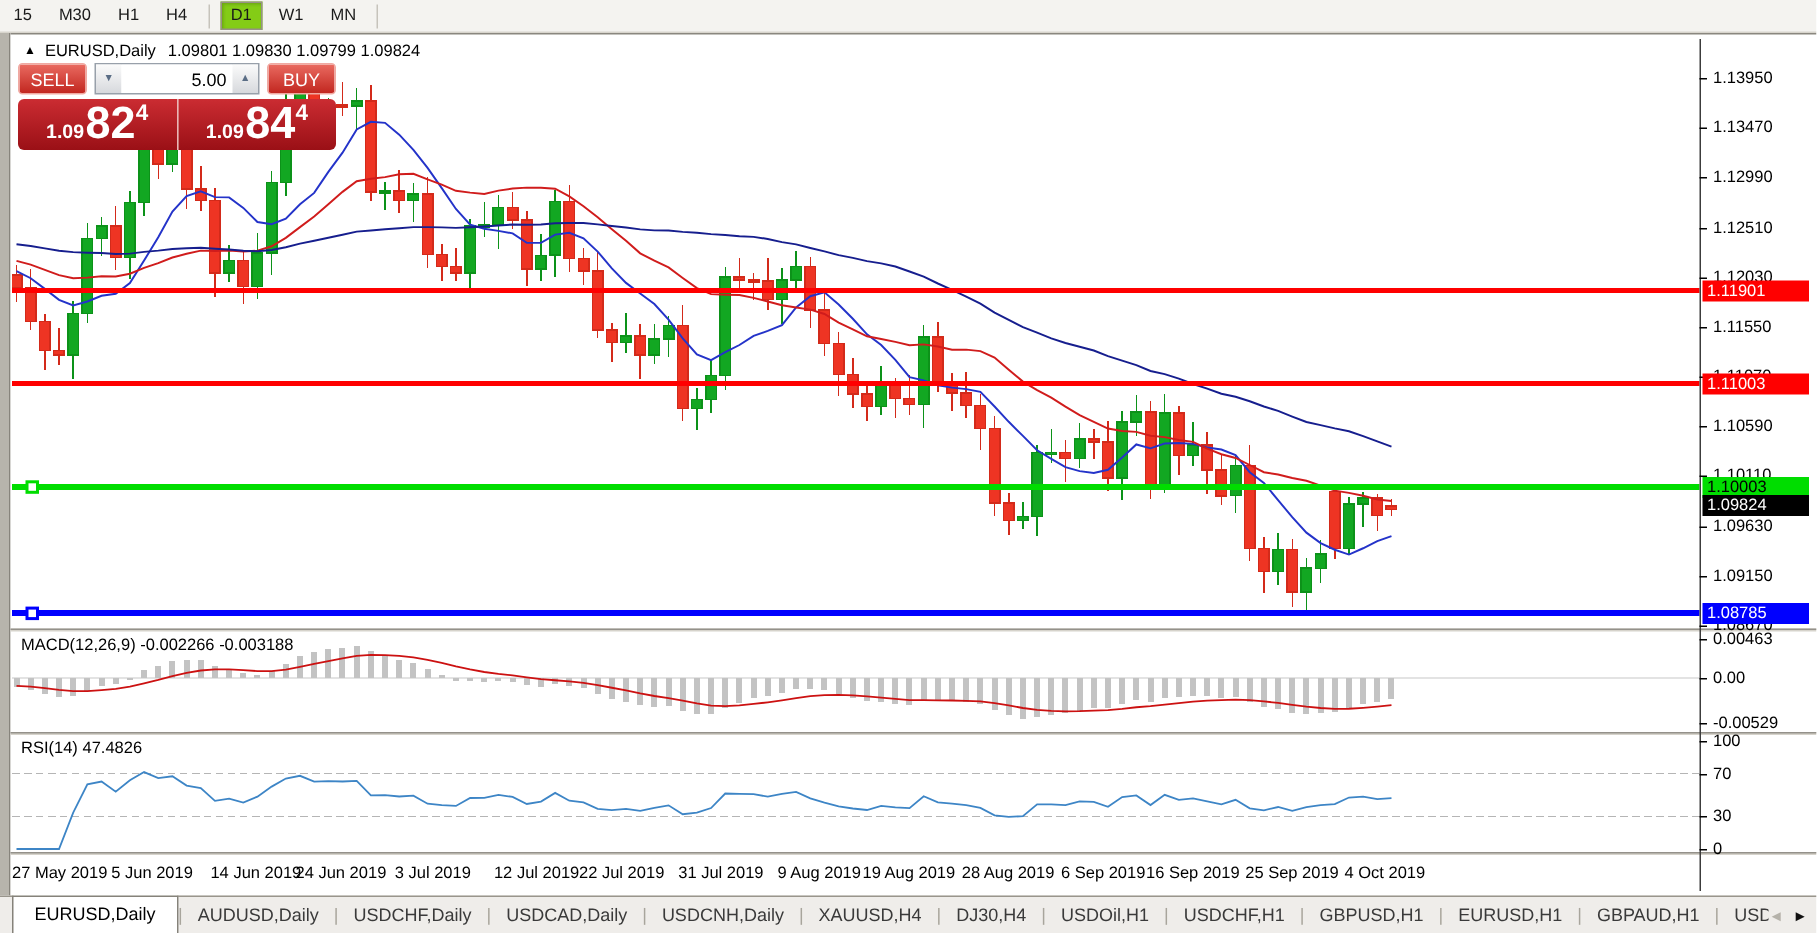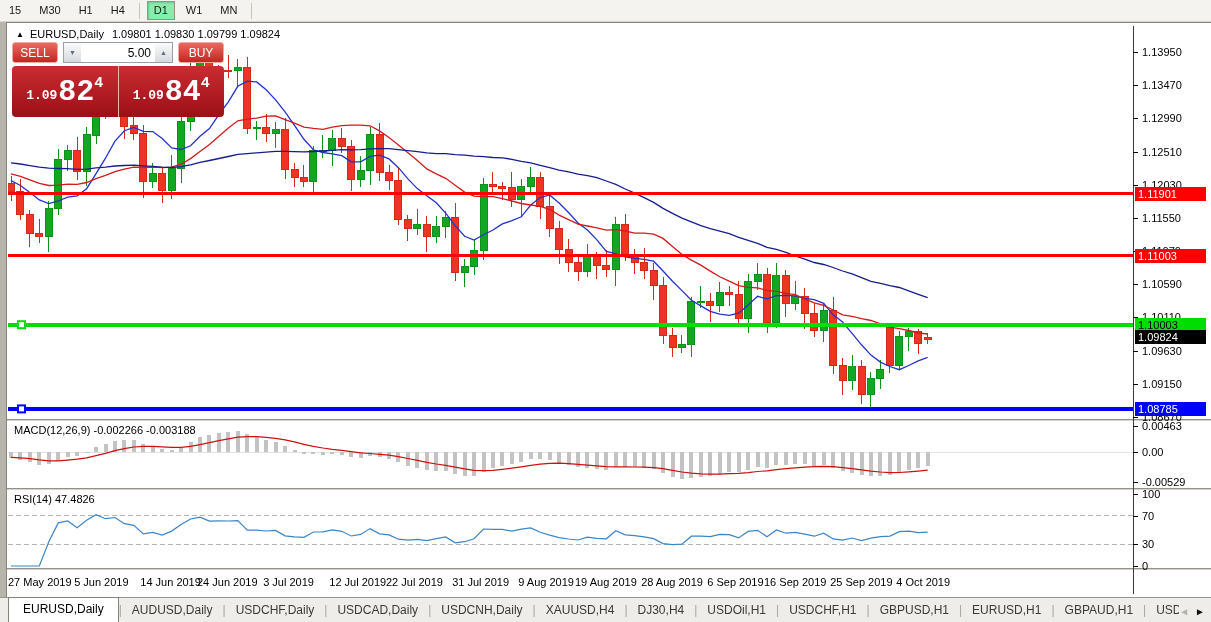--- a/index.html
+++ b/index.html
@@ -3,21 +3,21 @@
 <meta charset="utf-8">
 <style>
   html,body{margin:0;padding:0;}
   body{width:1211px;height:622px;overflow:hidden;position:relative;background:#fff;
        font-family:"Liberation Sans",sans-serif;}
   
   #toolbar{position:absolute;left:0;top:0;width:1211px;height:22px;background:#f4f3f0;
            border-bottom:1px solid #d8d5cd;display:flex;align-items:center;box-sizing:border-box;}
   .tfbtn{font-family:inherit;font-size:11px;color:#1a1a1a;background:transparent;
          border:1px solid transparent;padding:1px 6px;margin:0 2px;line-height:15px;cursor:default;}
-  .tfbtn.active{background:#86efac;border:1px solid #979287;box-shadow:inset 1px 1px 2px rgba(0,0,0,.18);}
+  .tfbtn.active{background:#84cc16;border:1px solid #979287;box-shadow:inset 1px 1px 2px rgba(0,0,0,.18);}
   .tbsep{width:1px;height:16px;background:#c6c3bb;margin:0 5px;}
   
   #gutter{position:absolute;left:0;top:22px;width:7px;height:575px;background:#b7b4ac;
           border-right:1px solid #87847c;box-sizing:border-box;}
   #chartwin{position:absolute;left:7px;top:22px;width:1204px;height:575px;background:#fff;
             border-top:1px solid #8a877f;box-sizing:border-box;}
   svg.layer{position:absolute;}
   
   #chart-title{position:absolute;left:16px;top:28px;font-size:11px;color:#000;z-index:6;white-space:nowrap;}
   #chart-title .tri{font-size:8px;margin-right:6px;position:relative;top:-1px;}
@@ -25,21 +25,21 @@
   
   #trade-panel{position:absolute;left:12px;top:42px;width:212px;z-index:7;}
   .tp-row{display:flex;height:21px;}
   .tp-btn{width:46px;background:linear-gradient(#e96a60,#c22720);border:1px solid #f0a9a2;
           border-radius:3px;color:#fff;font-size:12px;font-family:inherit;padding:0;cursor:pointer;}
   .vol{flex:1;display:flex;margin:0 5px;border:1px solid #98a0aa;background:#fff;box-sizing:border-box;}
   .vol-btn{width:17px;border:none;background:linear-gradient(#fbfbfb,#d7d9dd);color:#5a6d85;
            font-size:7px;padding:0;cursor:pointer;}
   .vol-input{flex:1;width:50px;border:none;outline:none;text-align:right;font-size:12px;
              font-family:inherit;padding:0 4px 0 12px;}
-  .tp-prices{display:flex;margin-top:3px;height:51px;border-radius:4px;overflow:hidden;font-family:Liberation Mono, monospace;}
+  .tp-prices{display:flex;margin-top:3px;height:34px;border-radius:4px;overflow:hidden;}
   .price-box{flex:1;background:linear-gradient(#cb2c32,#9a1016);color:#fff;display:flex;
              align-items:center;justify-content:center;cursor:pointer;}
   .price-box.sell{border-right:1px solid #e9b6b4;}
   .pp{font-size:13px;font-weight:bold;margin:8px 1px 0 0;}
   .pb{font-size:30px;font-weight:bold;line-height:30px;}
   .ps{font-size:15px;font-weight:bold;position:relative;top:-8px;}
   
   .splitter{position:absolute;left:7px;width:1204px;height:2px;background:#d6d3cb;
             border-top:1px solid #94918a;box-sizing:border-box;z-index:4;}
   #axisline{position:absolute;left:1133px;top:26px;width:1px;height:568px;background:#3c3c3c;z-index:5;}

